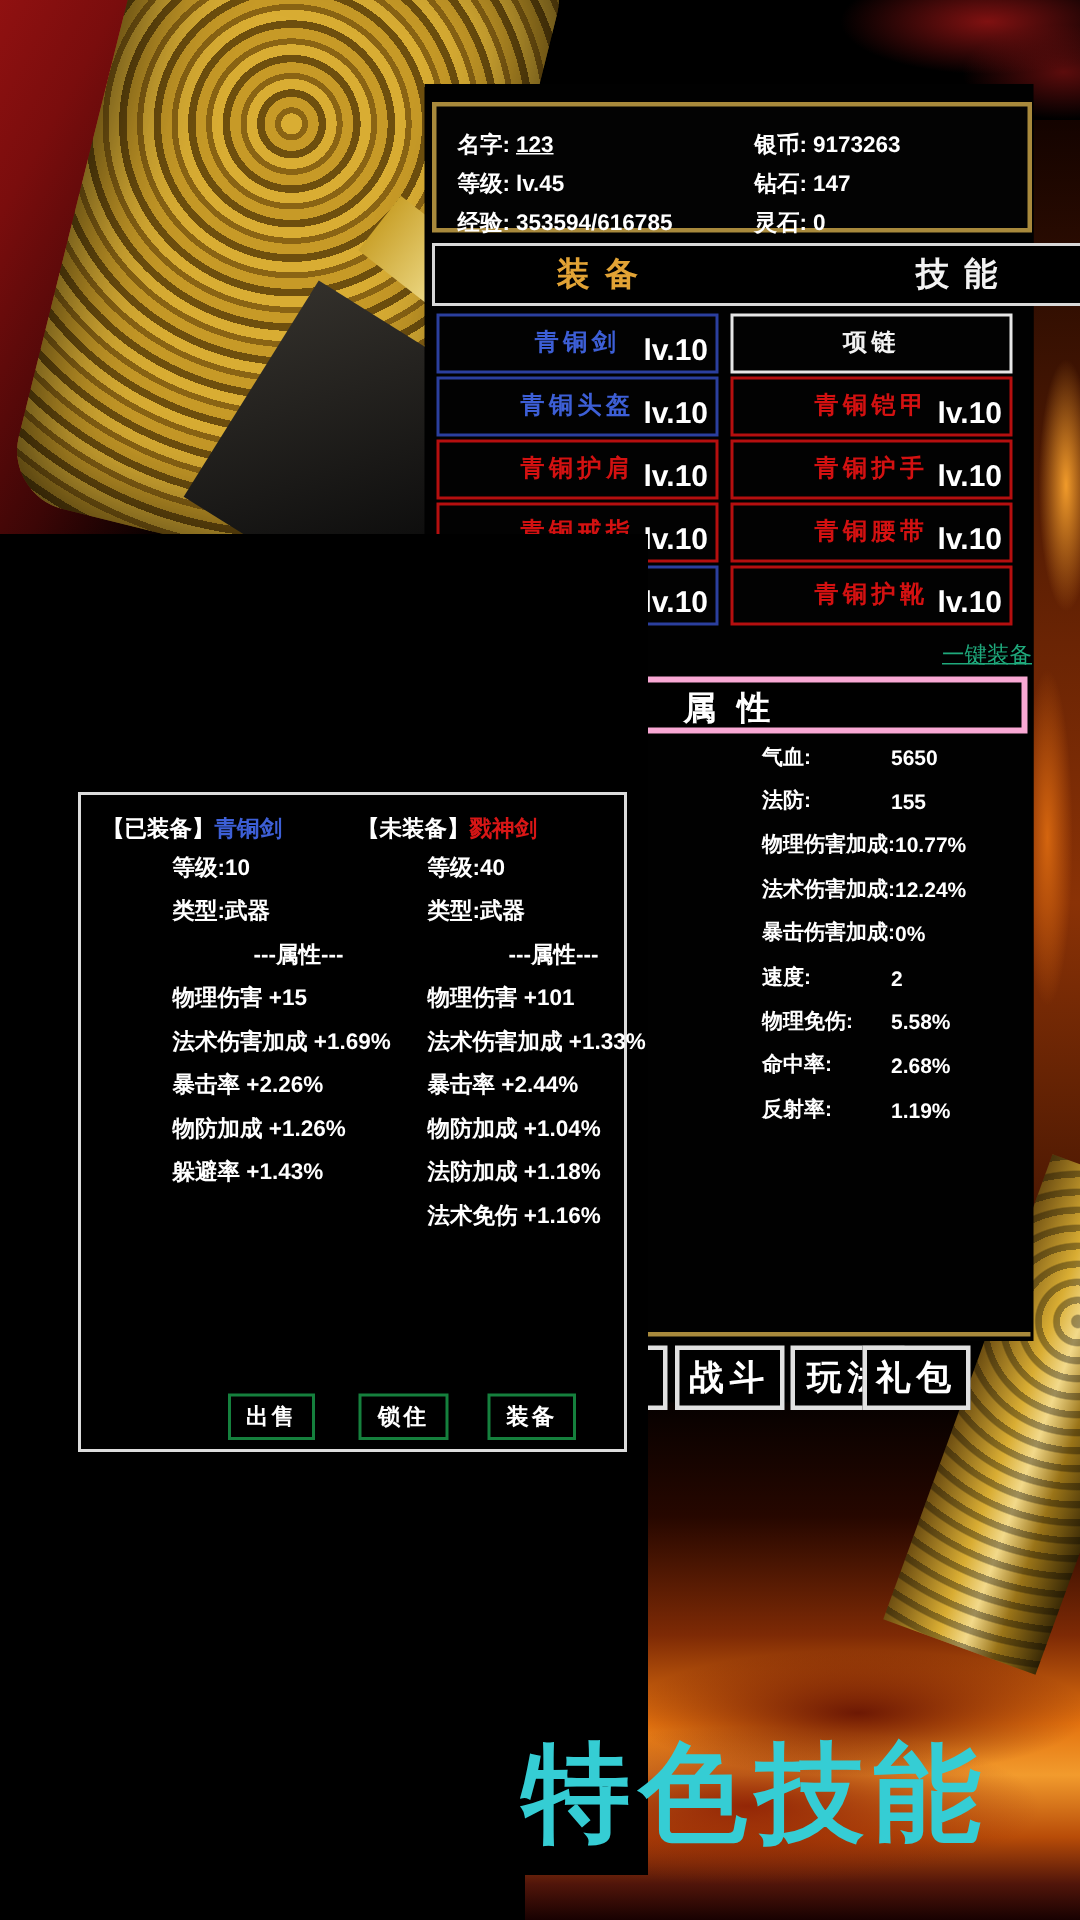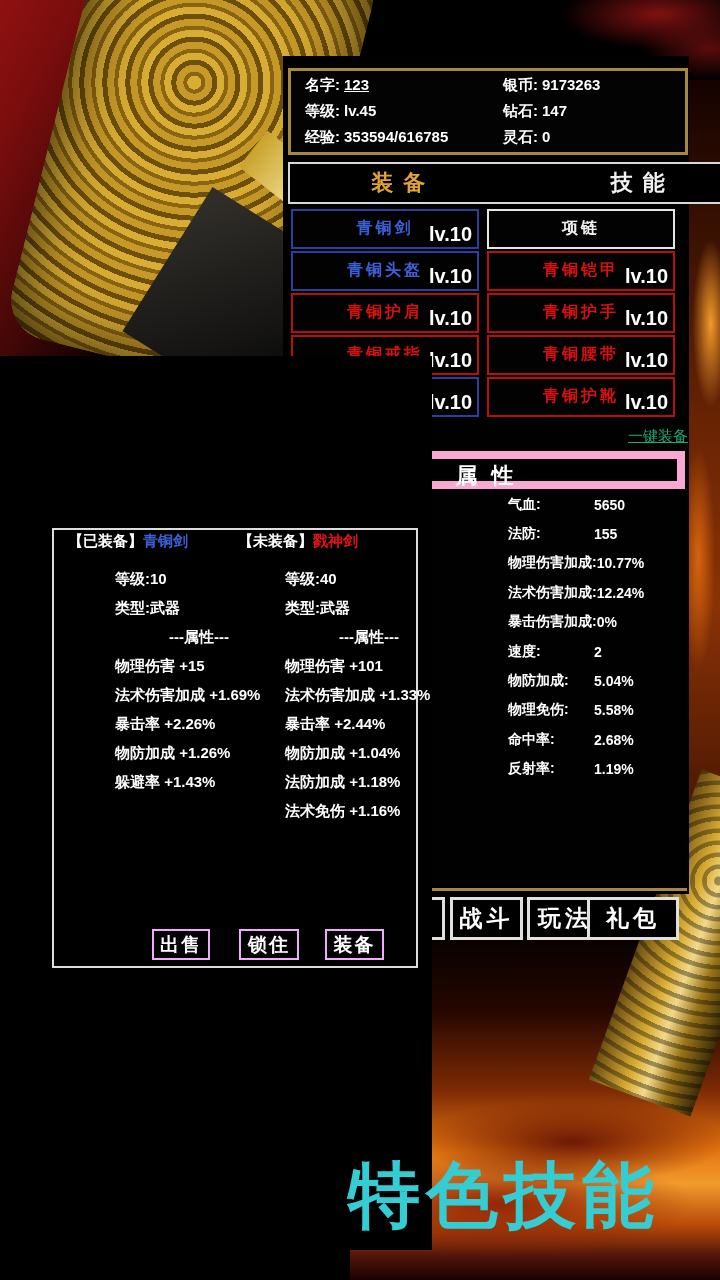--- a/index.html
+++ b/index.html
@@ -32,21 +32,21 @@
       background:radial-gradient(ellipse 220px 60px at 60% 60%, rgba(90,10,2,.85), rgba(90,10,2,0) 70%),
                  radial-gradient(ellipse 260px 70px at 40% 78%, rgba(140,30,4,.9), rgba(140,30,4,0) 75%),
                  linear-gradient(180deg,#060100 0%,#260700 22%,#7e2a05 45%,#e4730f 62%,#f29b2d 72%,#b84c08 84%,#51150a 93%,#180101 100%); }
   #bg-sword-bottom { left:642px; top:778px; width:108px; height:330px; transform:rotate(20deg);
       background:repeating-radial-gradient(circle at 50% 30%, rgba(0,0,0,.35) 0 4px, transparent 5px 12px),
                  linear-gradient(90deg,#6e4f12,#d9ad33 35%,#f2d98a 52%,#9a7418 72%,#3a2a06); }
 
   
   #panel-bg { position:absolute; z-index:10; left:283px; top:56px; width:406px; height:838px; background:#010101; }
   #stats-box { position:absolute; z-index:11; left:288px; top:68px; width:400px; height:87px;
-      border:3px solid #a8893c; background:#030303; padding-top:1px; }
+      border:3px solid #a8893c; background:#030303; padding-top:12px; }
   .stats-row { display:flex; height:26px; align-items:center; font-size:15px; font-weight:bold; color:#fff; }
   .stats-cell-l { width:212px; padding-left:14px; white-space:nowrap; }
   .stats-cell-r { flex:1; white-space:nowrap; }
   .stats-cell-l span, .stats-cell-r span { margin-right:4px; }
   .u { text-decoration:underline; }
 
   #tab-bar { position:absolute; z-index:11; left:288px; top:162px; width:462px; height:42px;
       border:2px solid #d8d8d8; background:#000; display:flex;gap:21px; }
   .tab { flex:1; text-align:center; line-height:37px; font-size:22px; font-weight:bold; letter-spacing:2px; cursor:pointer; }
   .tab-active { color:#e2a335; }
@@ -57,47 +57,47 @@
   .slot-red   { border-color:#b50f0f; }  .slot-red   .slot-name { color:#d31111; }
   .slot-white { border-color:#e6e6e6; }  .slot-white .slot-name { color:#f2f2f2; }
   .slot-name { position:absolute; left:0; right:0; top:7px; text-align:center;
       font-size:16px; font-weight:bold; letter-spacing:3px; white-space:nowrap; }
   .slot-lv { position:absolute; right:5px; bottom:1px; color:#fff; font-size:20px; font-weight:bold; }
 
   #quick-equip { position:absolute; z-index:11; left:628px; top:427px; font-size:15px; font-weight:normal;
       color:#1fa97c; text-decoration:underline; cursor:pointer; }
 
   #attr-header { position:absolute; z-index:11; left:288px; top:451px; width:397px; height:38px;
-      border:8px solid #f9a8d4; background:#000; color:#fff; font-size:22px; font-weight:bold;
+      border:4px solid #f9a8d4; background:#000; color:#fff; font-size:22px; font-weight:bold;
       text-align:center; line-height:34px; letter-spacing:4px; }
 
   #attr-list { position:absolute; z-index:11; left:508px; top:490px; width:180px; }
   .attr-row { height:29.4px; display:flex; align-items:center; font-size:14px; font-weight:bold; color:#fff; }
   .attr-label { flex:0 0 86px; white-space:nowrap; }
   .attr-value { white-space:nowrap; }
 
   #gold-line { position:absolute; z-index:11; left:288px; top:888px; width:399px; height:3px; background:#a8893c; }
 
   .bbtn { position:absolute; z-index:11; top:897px; height:43px; background:#000; border:3px solid #e0e0e0;
       color:#fff; font-size:23px; font-weight:bold; display:flex; align-items:center; justify-content:center;
       letter-spacing:4px; cursor:pointer; }
 
   
   #overlay { position:absolute; z-index:40; left:0; top:356px; width:432px; height:894px; background:#000; }
   #modal { position:absolute; z-index:50; left:52px; top:528px; width:366px; height:440px;
       background:#000; border:2px solid #dcdcdc; }
-  .mhead { position:absolute; top:0; font-size:15px; font-weight:bold; line-height:22px; white-space:nowrap; }
+  .mhead { position:absolute; top:12px; font-size:15px; font-weight:bold; line-height:22px; white-space:nowrap; }
   .mhead-tag { color:#fff; }
   .mname-blue { color:#3d5fd6; }
   .mname-red { color:#d81616;text-align:right; }
   .mcol { position:absolute; top:34px; width:168px;margin-left:47px; }
   .mline { height:29px; line-height:29px; font-size:15px; font-weight:bold; color:#fff; white-space:nowrap; }
   .mline-center { text-align:center; }
-  .mbtn { position:absolute; top:399px; height:31px; background:#000; border:2px solid #f0abfc;
-      color:#fff; font-size:19px; font-weight:bold; display:flex; align-items:center; justify-content:center;
+  .mbtn { position:absolute; top:399px; height:31px; background:#000; border:2px solid #15803d;
+      color:#fff; font-size:15px; font-weight:bold; display:flex; align-items:center; justify-content:center;
       letter-spacing:2px; cursor:pointer; }
 
   
   #banner { position:absolute; z-index:60; left:348px; top:1148px; font-size:72px; font-weight:bold;
       letter-spacing:6px; color:#35cdd4; white-space:nowrap; }
 </style>
 </head>
 <body>
 
 <div class="bg" id="bg-topleft">
@@ -209,43 +209,39 @@
     </div>
   <div class="attr-row">
       <span class="attr-label">暴击伤害加成:</span>
       <span class="attr-value">0%</span>
     </div>
   <div class="attr-row">
       <span class="attr-label">速度:</span>
       <span class="attr-value">2</span>
     </div>
   <div class="attr-row">
-      <span class="attr-label">物防加成:</span>
-      <span class="attr-value">5.04%</span>
-    </div>
-  <div class="attr-row">
       <span class="attr-label">物理免伤:</span>
       <span class="attr-value">5.58%</span>
     </div>
   <div class="attr-row">
       <span class="attr-label">命中率:</span>
       <span class="attr-value">2.68%</span>
     </div>
   <div class="attr-row">
       <span class="attr-label">反射率:</span>
       <span class="attr-value">1.19%</span>
     </div>
 </div>
 
 <div id="gold-line"></div>
 
 <div class="bbtn" style="left:368px;width:77px"></div>
 <div class="bbtn" style="left:450px;width:73px">战斗</div>
 <div class="bbtn" style="left:527px;width:76px">玩法</div>
-<div class="bbtn" style="left:587px;width:92px">礼包</div>
+<div class="bbtn" style="left:575px;width:72px">礼包</div>
 
 <div id="overlay"></div>
 
 <div id="modal">
   <div class="mhead" style="left:14px">
     <span class="mhead-tag">【已装备】</span><span class="mname-blue">青铜剑</span>
   </div>
   <div class="mhead" style="left:184px">
     <span class="mhead-tag">【未装备】</span><span class="mname-red">戮神剑</span>
   </div>

